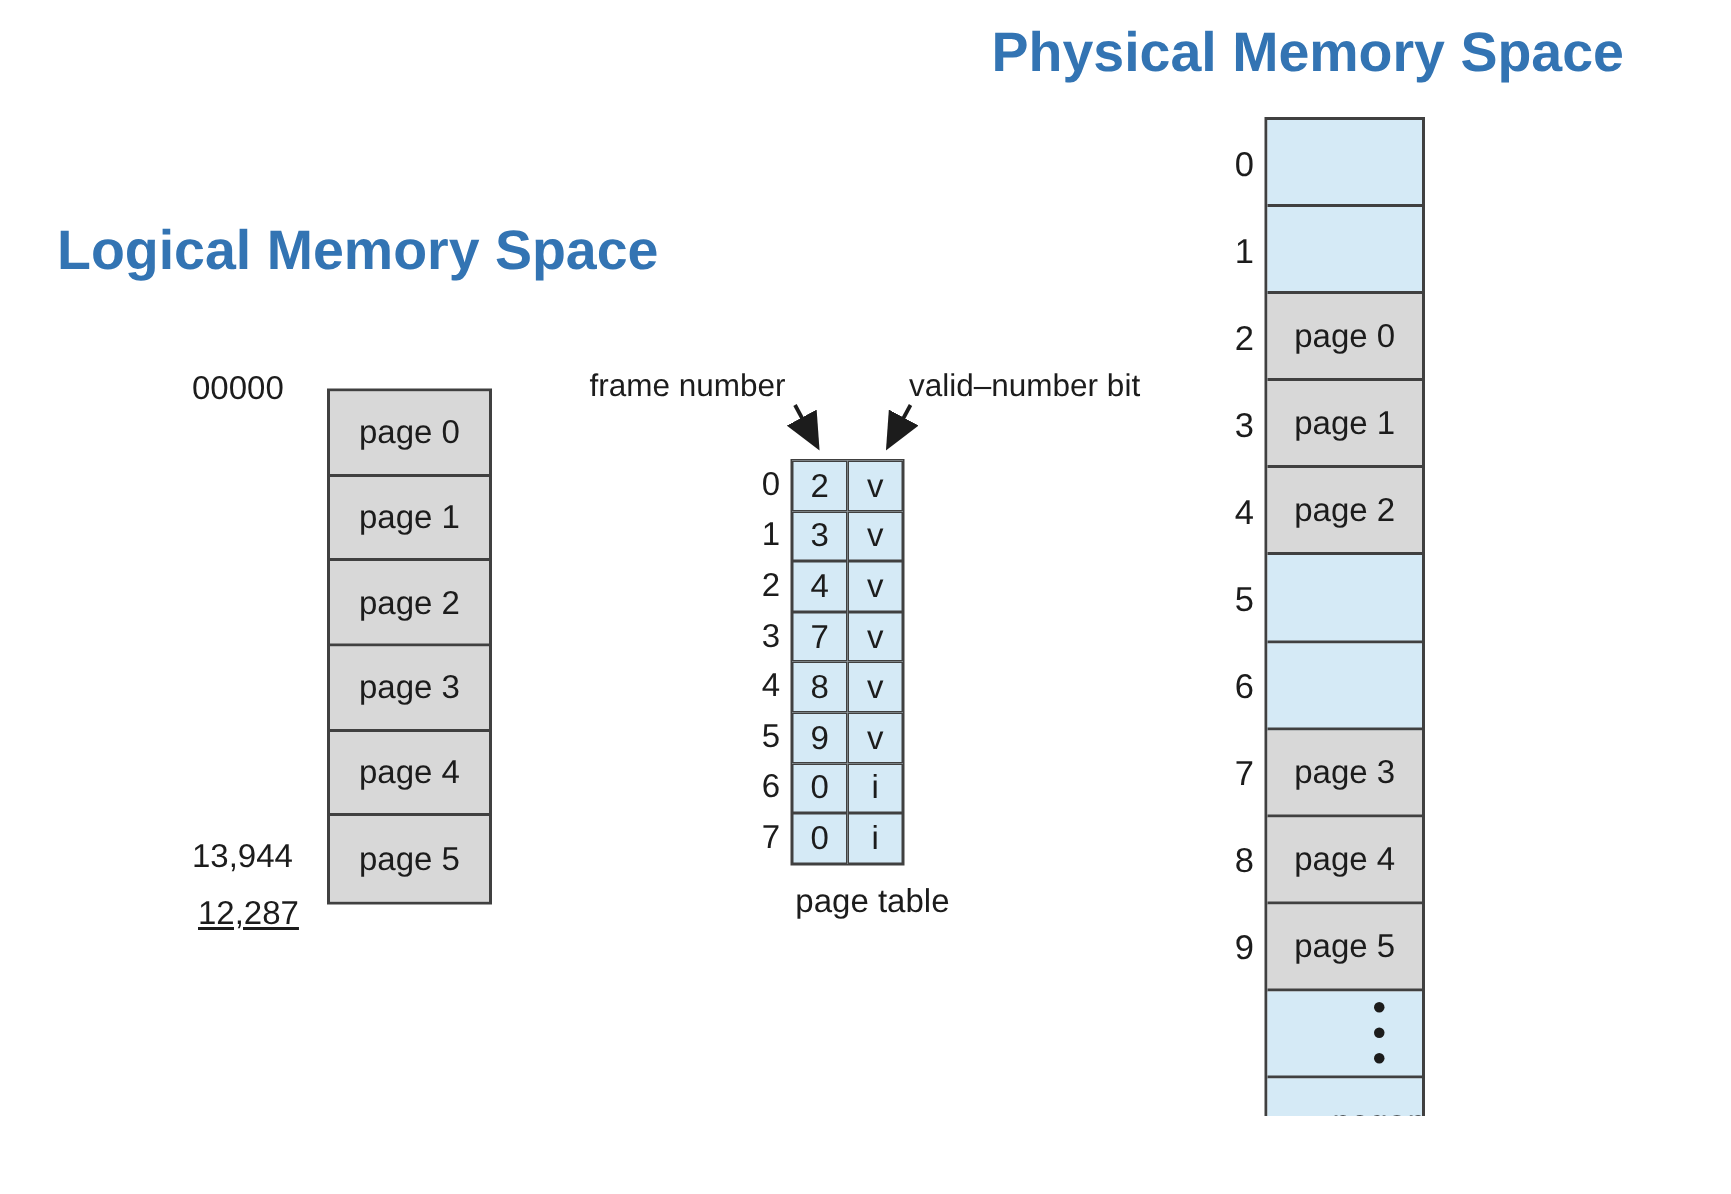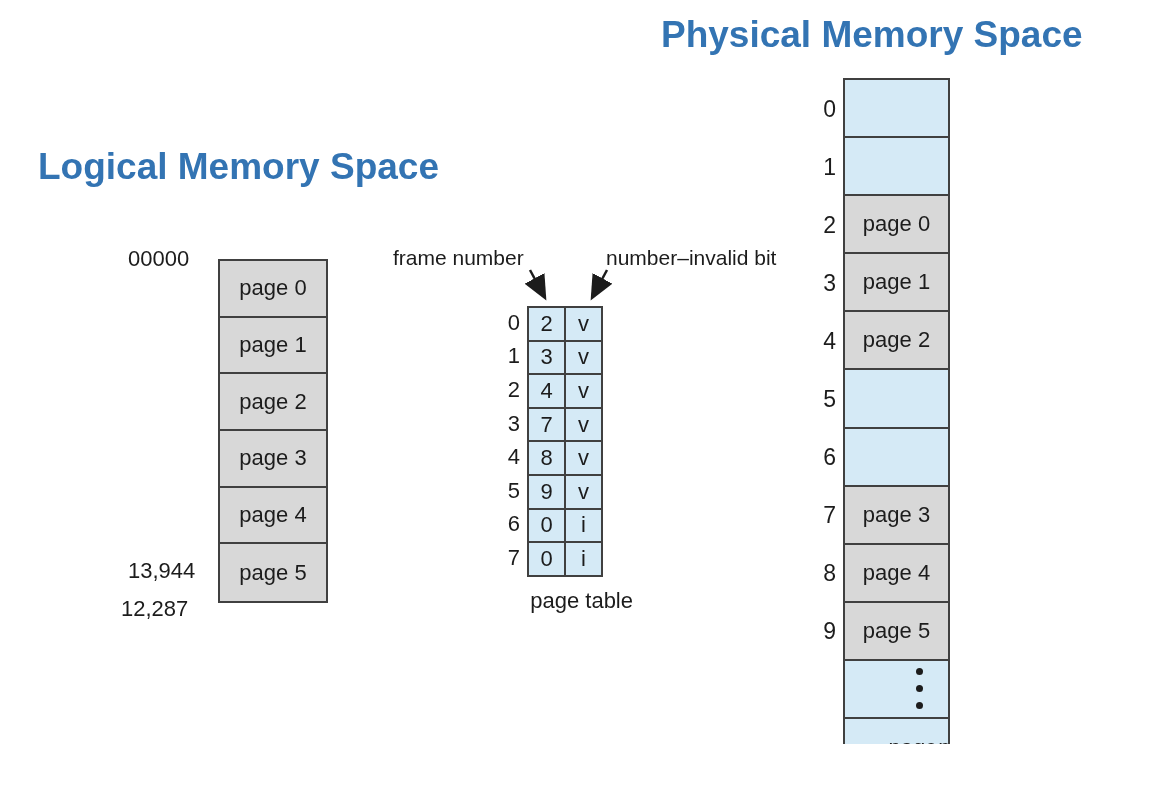--- a/index.html
+++ b/index.html
@@ -7,21 +7,21 @@
     position:relative;width:1154px;height:744px;background:#fff;overflow:hidden;
     font-family:"Liberation Sans",sans-serif;color:#1c1c1c;
   }
   .title{position:absolute;font-size:37px;font-weight:bold;color:var(--accent-blue,#3374b3);white-space:nowrap;}
   #title-physical{left:661px;top:14px;}
   #title-logical{left:38px;top:146px;}
 
   .addr{position:absolute;width:84px;text-align:left;font-size:22px;white-space:nowrap;}
   #addr-top{left:128px;top:246px;}
   #addr-mid{left:128px;top:558px;}
-  #addr-bottom{left:121px;top:596px;}
+  #addr-bottom{left:132px;top:596px;text-decoration:underline;}
 
   
   .lm-box{position:absolute;left:218px;top:259px;width:110px;box-sizing:border-box;
           border:2px solid var(--border-dark,#404040);}
   .lm-row{height:56.7px;box-sizing:border-box;border-bottom:2px solid var(--border-dark,#404040);
           background:var(--cell-gray,#d8d8d8);display:flex;align-items:center;justify-content:center;font-size:22px;}
   .lm-row:last-child{border-bottom:0;}
 
   
   .pt-label{position:absolute;font-size:21px;white-space:nowrap;}
@@ -64,21 +64,21 @@
   <div class="lm-box">
       <div class="lm-row">page 0</div>
       <div class="lm-row">page 1</div>
       <div class="lm-row">page 2</div>
       <div class="lm-row">page 3</div>
       <div class="lm-row">page 4</div>
       <div class="lm-row">page 5</div>
     </div>
 
   <div class="pt-label" id="label-frame">frame number</div>
-  <div class="pt-label" id="label-valid">number–invalid bit</div>
+  <div class="pt-label" id="label-valid">valid–number bit</div>
 
   <svg class="arrows" width="1154" height="796">
     <defs>
       <marker id="ah" markerWidth="11" markerHeight="9" refX="8" refY="4.5" orient="auto">
         <path d="M0,0 L10,4.5 L0,9 z" fill="#1c1c1c"></path>
       </marker>
     </defs>
     <line x1="530" y1="270" x2="544" y2="296" stroke="#1c1c1c" stroke-width="2.5" marker-end="url(#ah)"></line>
     <line x1="607" y1="270" x2="593" y2="296" stroke="#1c1c1c" stroke-width="2.5" marker-end="url(#ah)"></line>
   </svg>

